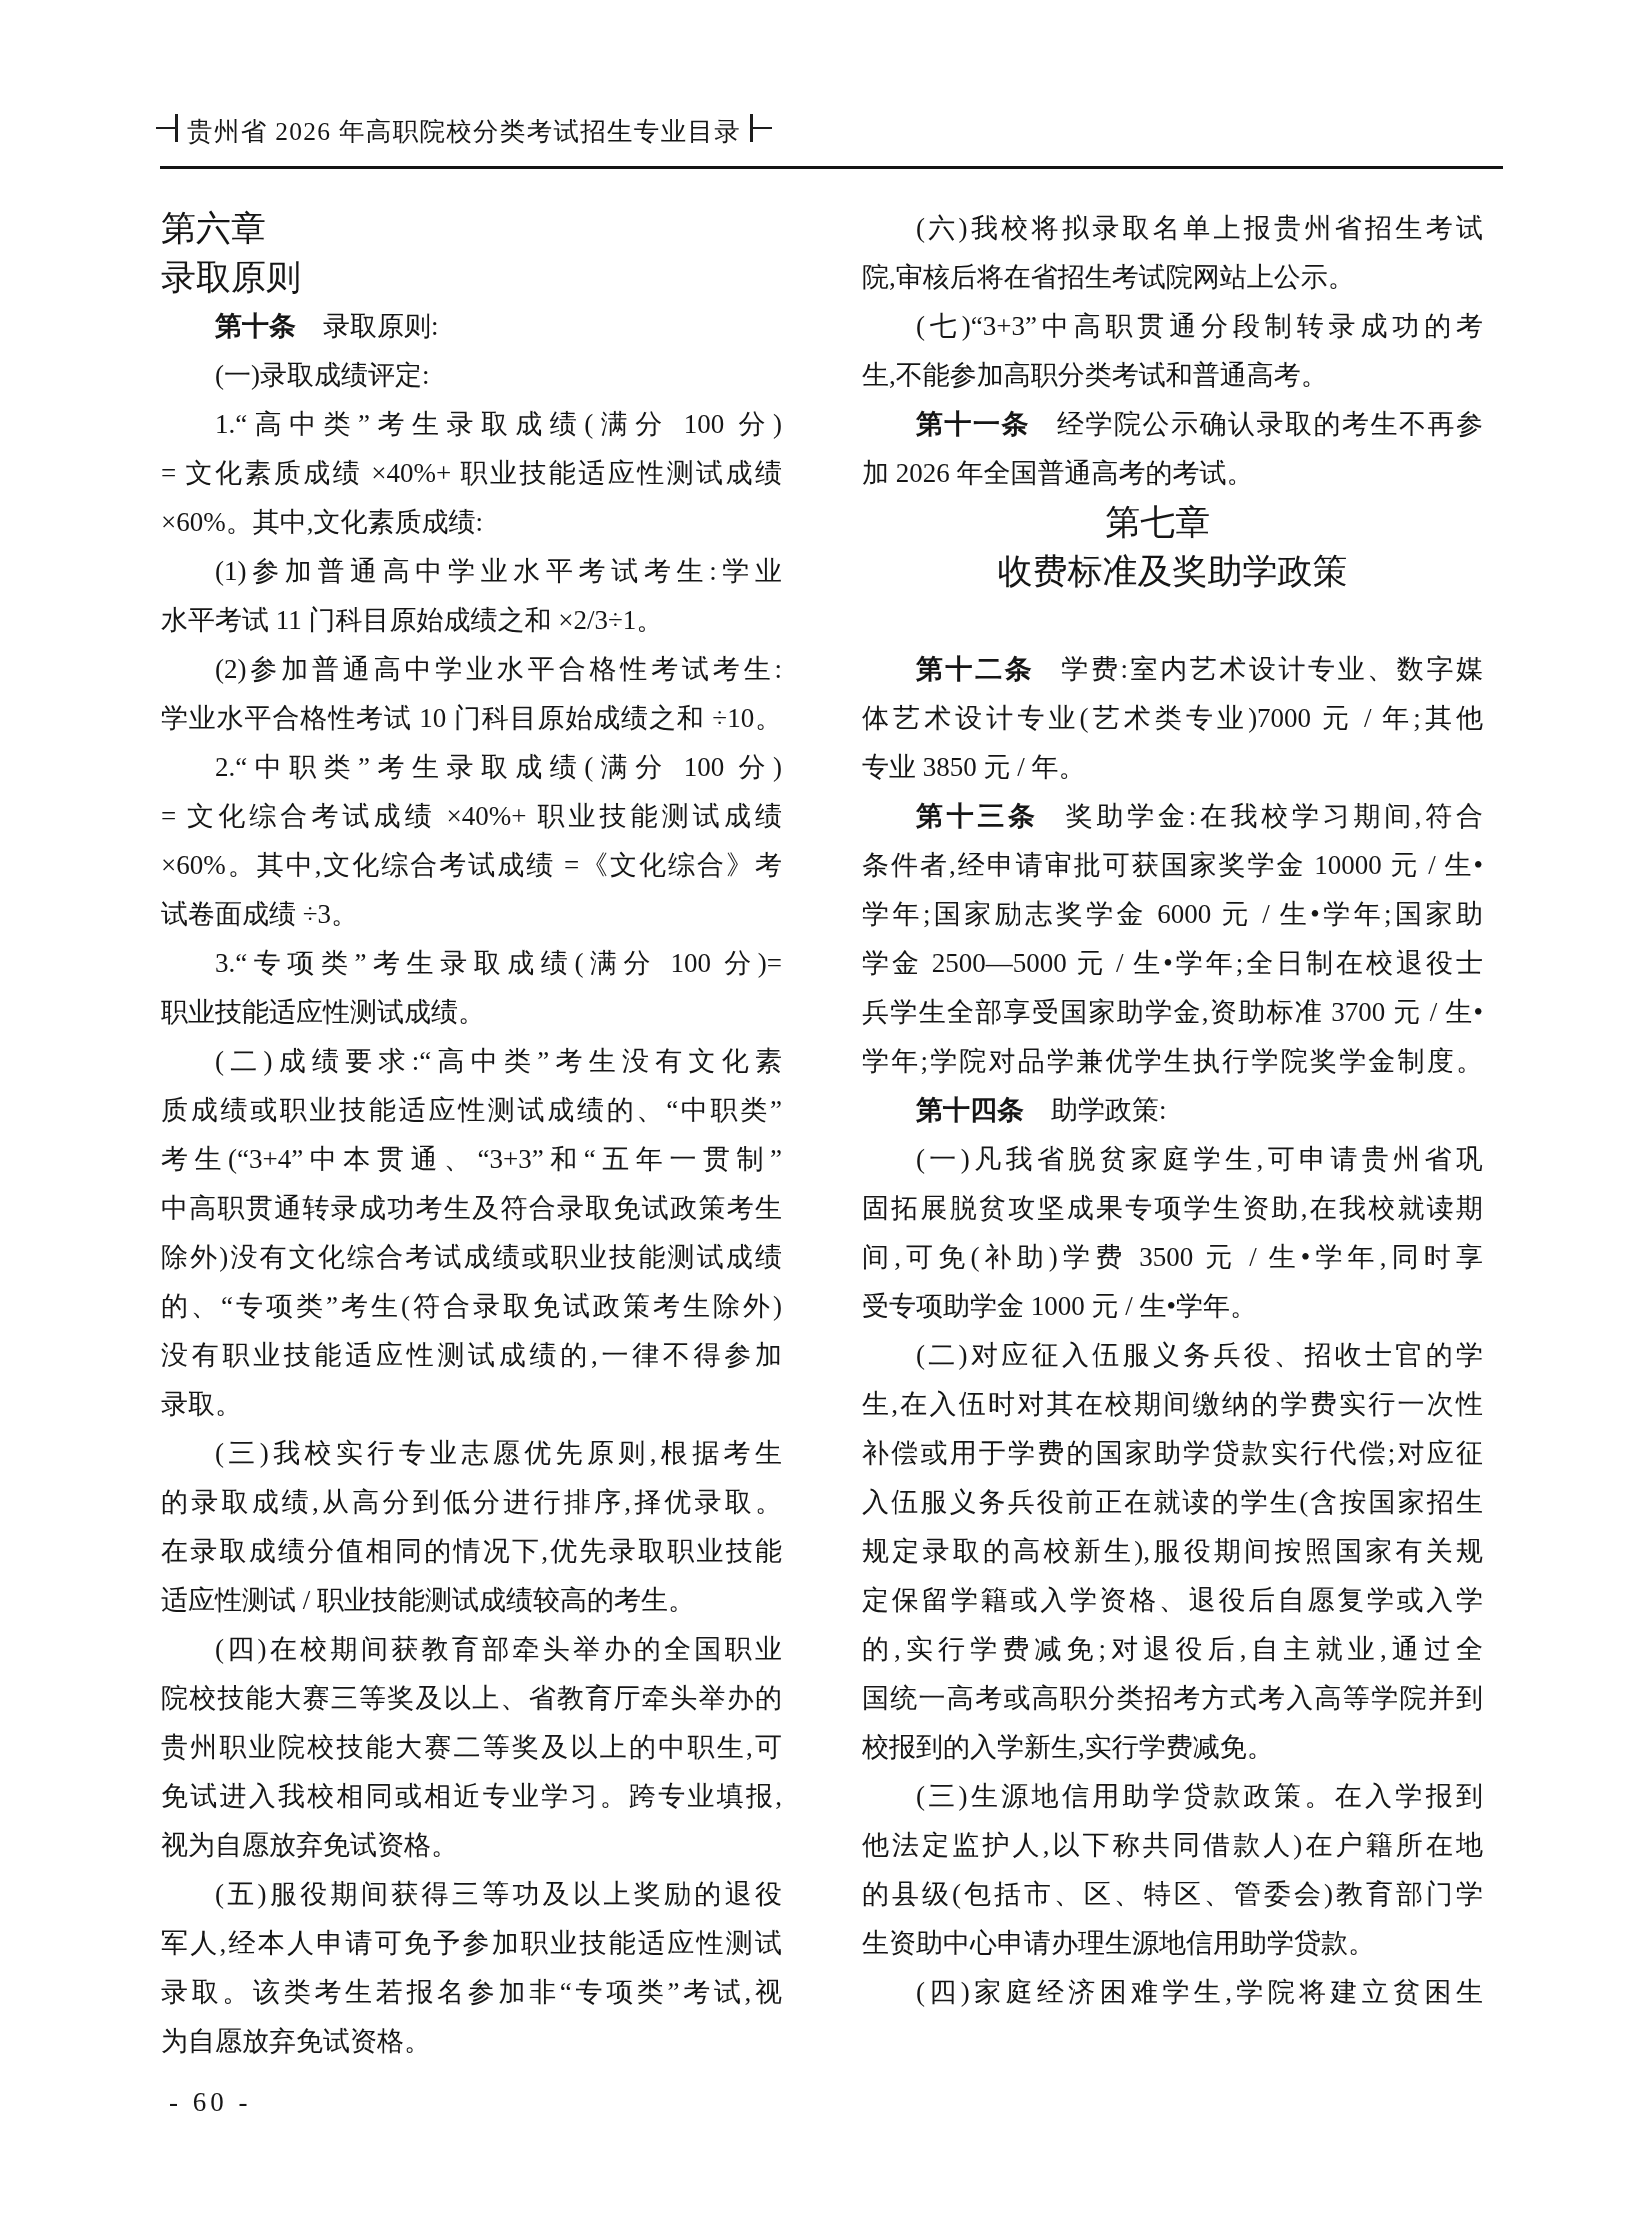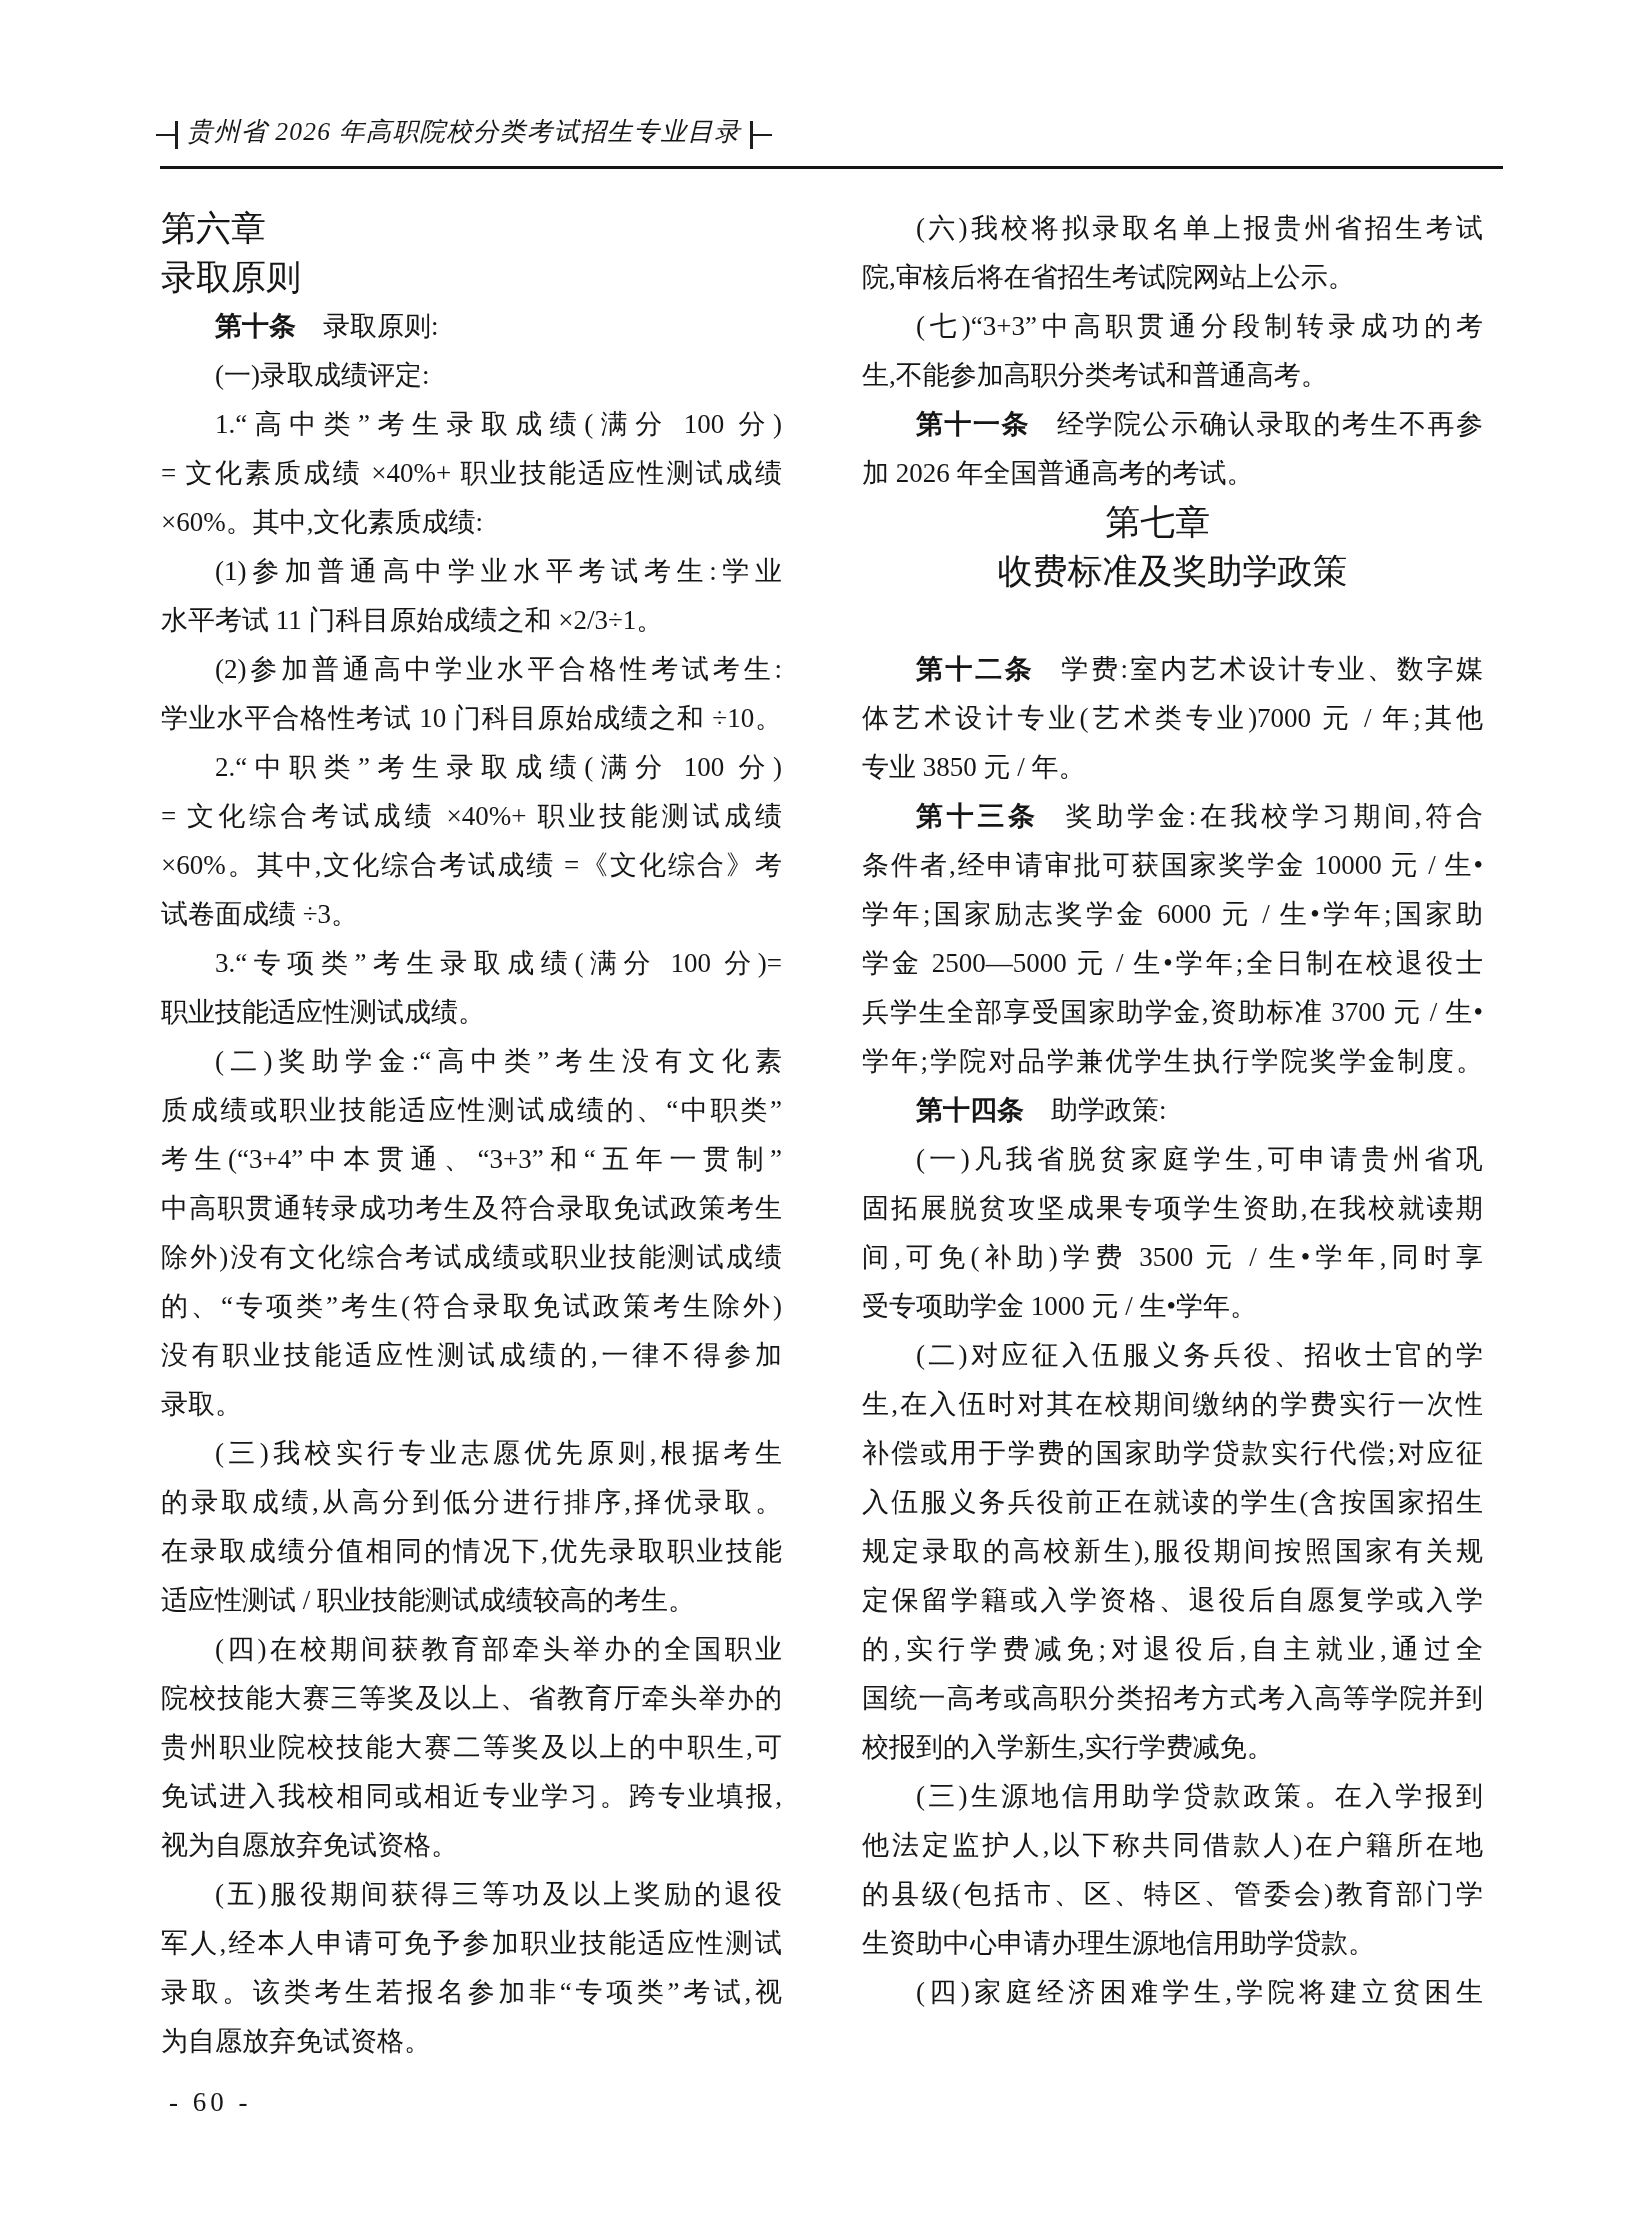--- a/index.html
+++ b/index.html
@@ -7,22 +7,22 @@
     position:relative;
     width:1645px;height:2216px;
     background:#ffffff;
     font-family:"Liberation Serif","DejaVu Serif",serif;
     color:#161616;
     overflow:hidden;
   }
   
   .pheader{
     position:absolute;left:156px;top:114px;
-    display:flex;align-items:flex-end;
-    font-size:25.5px;font-style:italic;
+    display:flex;align-items:flex-start;
+    font-size:25.5px;
     white-space:nowrap;
   }
   .htitle{margin:0 9.4px;letter-spacing:1.3px;}
   .tick{display:inline-flex;align-items:center;}
   .tick .dash{width:19px;height:2.7px;background:#1d1d1d;display:inline-block;}
   .tick .bar{width:2.7px;height:28px;background:#1d1d1d;display:inline-block;}
   .rule{
     position:absolute;left:160px;top:166px;
     width:1343px;height:3.4px;background:#141414;
   }
@@ -89,21 +89,21 @@
         <div class="line i j">(1)参加普通高中学业水平考试考生:学业</div>
         <div class="line">水平考试 11 门科目原始成绩之和 ×2/3÷1。</div>
         <div class="line i j">(2)参加普通高中学业水平合格性考试考生:</div>
         <div class="line j">学业水平合格性考试 10 门科目原始成绩之和 ÷10。</div>
         <div class="line i j">2.“中职类”考生录取成绩(满分 100 分)</div>
         <div class="line j">= 文化综合考试成绩 ×40%+ 职业技能测试成绩</div>
         <div class="line j">×60%。其中,文化综合考试成绩 =《文化综合》考</div>
         <div class="line">试卷面成绩 ÷3。</div>
         <div class="line i j">3.“专项类”考生录取成绩(满分 100 分)=</div>
         <div class="line">职业技能适应性测试成绩。</div>
-        <div class="line i j">(二)奖助学金:“高中类”考生没有文化素</div>
+        <div class="line i j">(二)成绩要求:“高中类”考生没有文化素</div>
         <div class="line j">质成绩或职业技能适应性测试成绩的、“中职类”</div>
         <div class="line j">考生(“3+4”中本贯通、“3+3”和“五年一贯制”</div>
         <div class="line j">中高职贯通转录成功考生及符合录取免试政策考生</div>
         <div class="line j">除外)没有文化综合考试成绩或职业技能测试成绩</div>
         <div class="line j">的、“专项类”考生(符合录取免试政策考生除外)</div>
         <div class="line j">没有职业技能适应性测试成绩的,一律不得参加</div>
         <div class="line">录取。</div>
         <div class="line i j">(三)我校实行专业志愿优先原则,根据考生</div>
         <div class="line j">的录取成绩,从高分到低分进行排序,择优录取。</div>
         <div class="line j">在录取成绩分值相同的情况下,优先录取职业技能</div>

